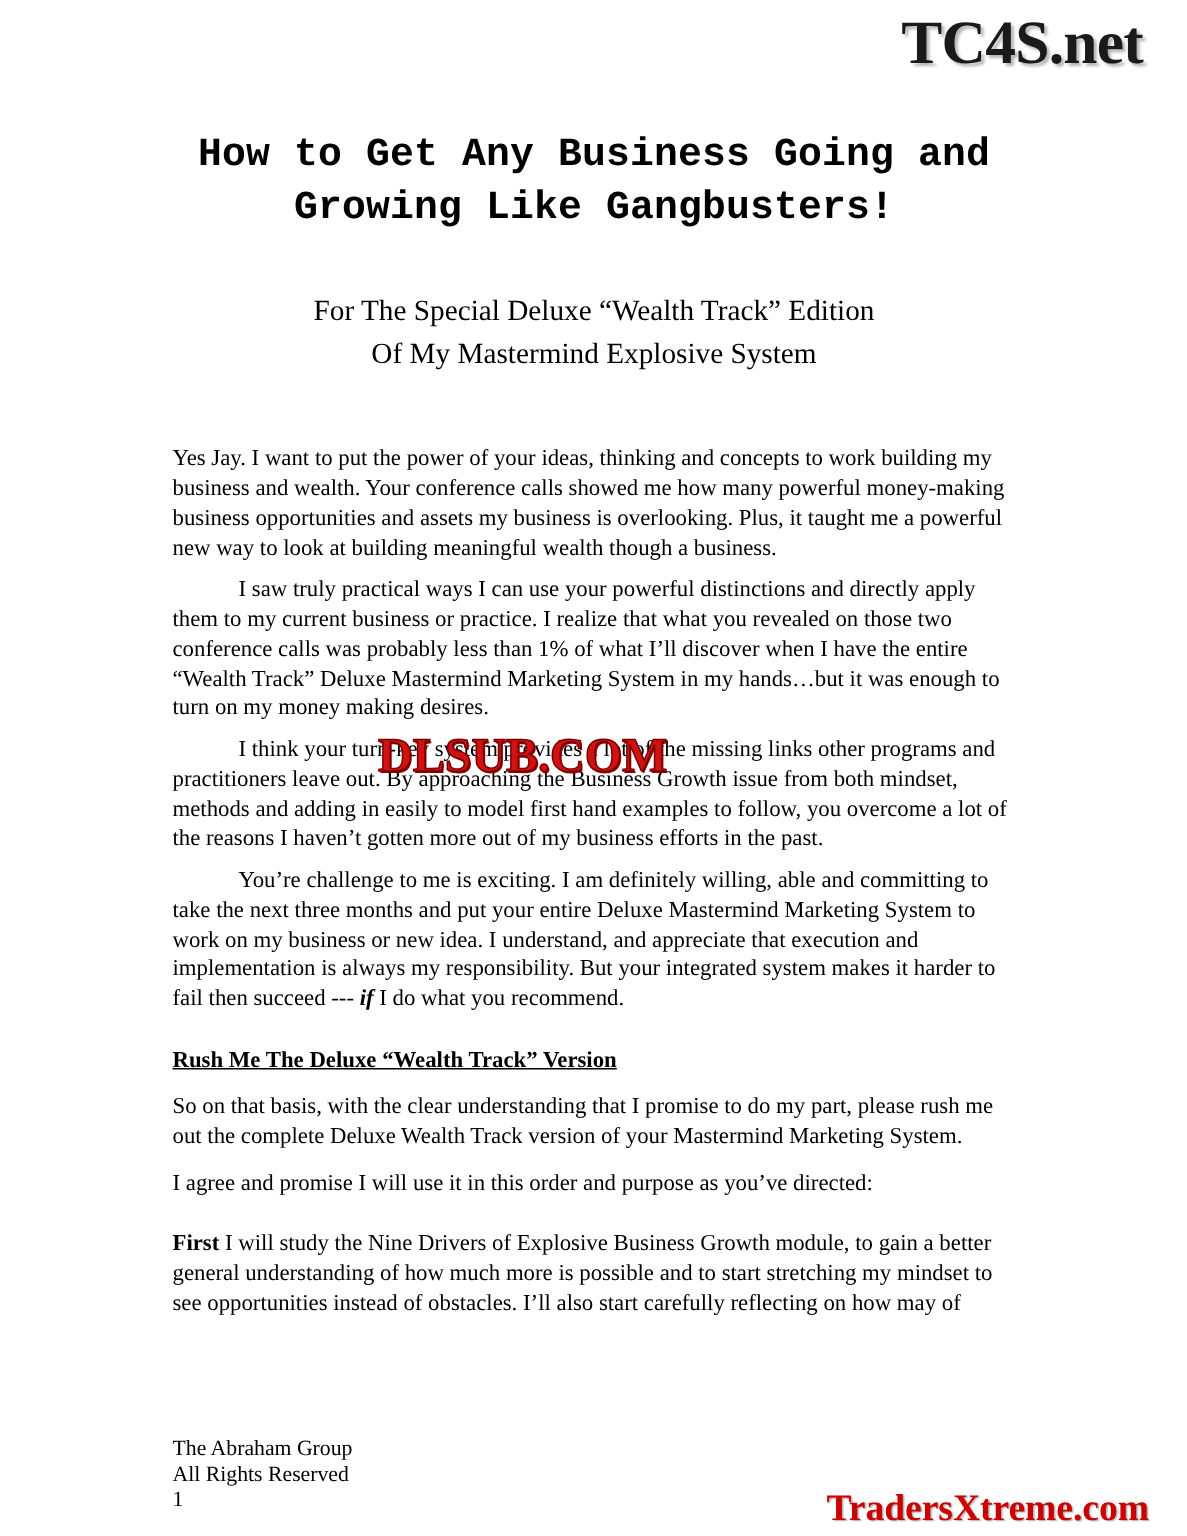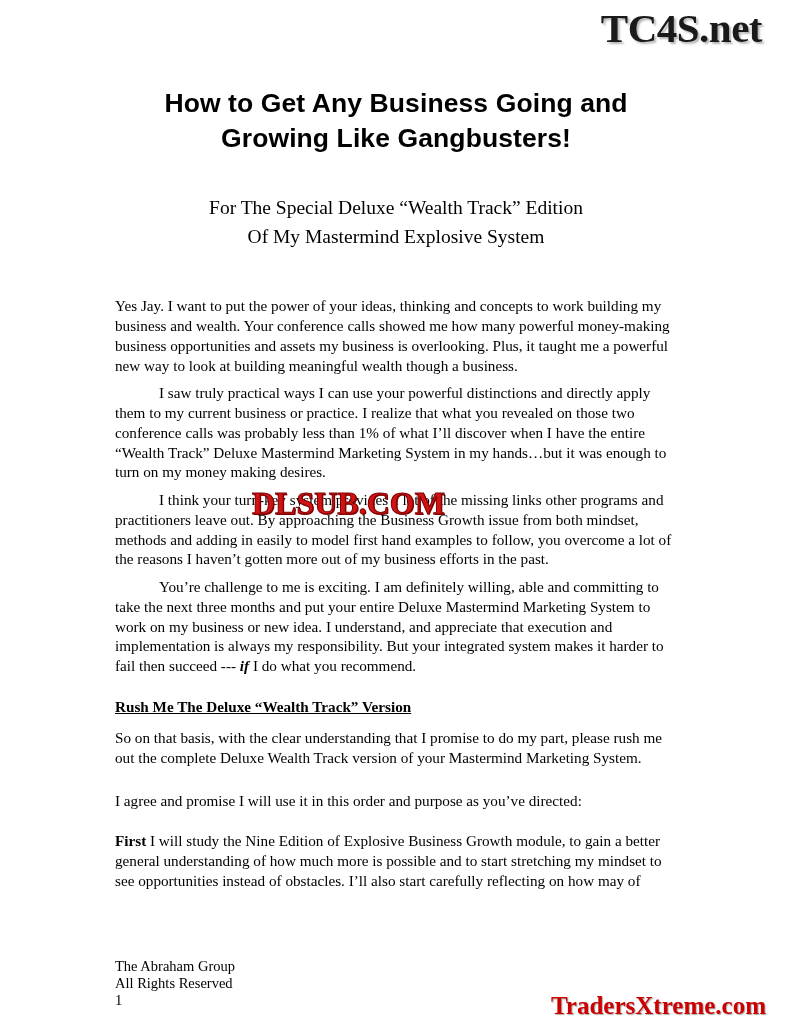--- a/index.html
+++ b/index.html
@@ -71,21 +71,21 @@
   }
 
   .content {
     position: absolute;
     left: 115px;
     top: 86px;
     width: 562px;
   }
 
   h1.doc-title {
-    font-family: Liberation Sans, sans-serif;
+    font-family: Liberation Mono, monospace;
     font-weight: bold;
     font-size: 26.5px;
     line-height: 1.32;
     text-align: center;
     margin: 0 0 0 0;
     letter-spacing: 0.1px;
   }
 
   .subtitle {
     margin-top: 38px;
@@ -160,23 +160,23 @@
     <p class="body-text gap"><span class="indent"></span><span>I saw truly practical ways I can use your powerful distinctions and directly apply them to my current business or practice. I realize that what you revealed on those two conference calls was probably less than 1% of what I’ll discover when I have the entire “Wealth Track” Deluxe Mastermind Marketing System in my hands…but it was enough to turn on my money making desires.</span></p>
 
     <p class="body-text gap"><span class="indent"></span><span>I think your turn-key system provides a lot of the missing links other programs and practitioners leave out. By approaching the Business Growth issue from both mindset, methods and adding in easily to model first hand examples to follow, you overcome a lot of the reasons I haven’t gotten more out of my business efforts in the past.</span></p>
 
     <p class="body-text gap"><span class="indent"></span><span>You’re challenge to me is exciting. I am definitely willing, able and committing to take the next three months and put your entire Deluxe Mastermind Marketing System to work on my business or new idea. I understand, and appreciate that execution and implementation is always my responsibility. But your integrated system makes it harder to fail then succeed --- </span><em class="ital">if</em><span> I do what you recommend.</span></p>
 
     <p class="section-head">Rush Me The Deluxe “Wealth Track” Version</p>
 
     <p class="body-text" style="margin-top:12px;">So on that basis, with the clear understanding that I promise to do my part, please rush me out the complete Deluxe Wealth Track version of your Mastermind Marketing System.</p>
 
-    <p class="body-text gap" style="margin-top:24px;">I agree and promise I will use it in this order and purpose as you’ve directed:</p>
+    <p class="body-text gap" style="margin-top:12px;">I agree and promise I will use it in this order and purpose as you’ve directed:</p>
 
-    <p class="body-text gap" style="margin-top:20px;"><b>First</b><span> I will study the Nine Edition of Explosive Business Growth module, to gain a better general understanding of how much more is possible and to start stretching my mindset to see opportunities instead of obstacles. I’ll also start carefully reflecting on how may of</span></p>
+    <p class="body-text gap" style="margin-top:20px;"><b>First</b><span> I will study the Nine Drivers of Explosive Business Growth module, to gain a better general understanding of how much more is possible and to start stretching my mindset to see opportunities instead of obstacles. I’ll also start carefully reflecting on how may of</span></p>
 
   </div>
 
   <div class="wm-center">DLSUB.COM</div>
 
   <div class="footer">
     <div class="f-left">The Abraham Group</div>
     <div class="f-center">All Rights Reserved</div>
     <div class="f-right">1</div>
   </div>

